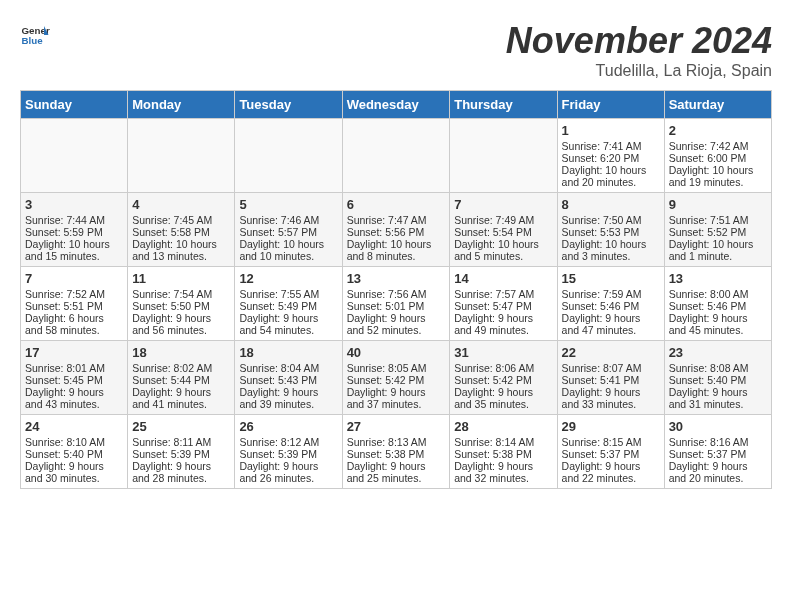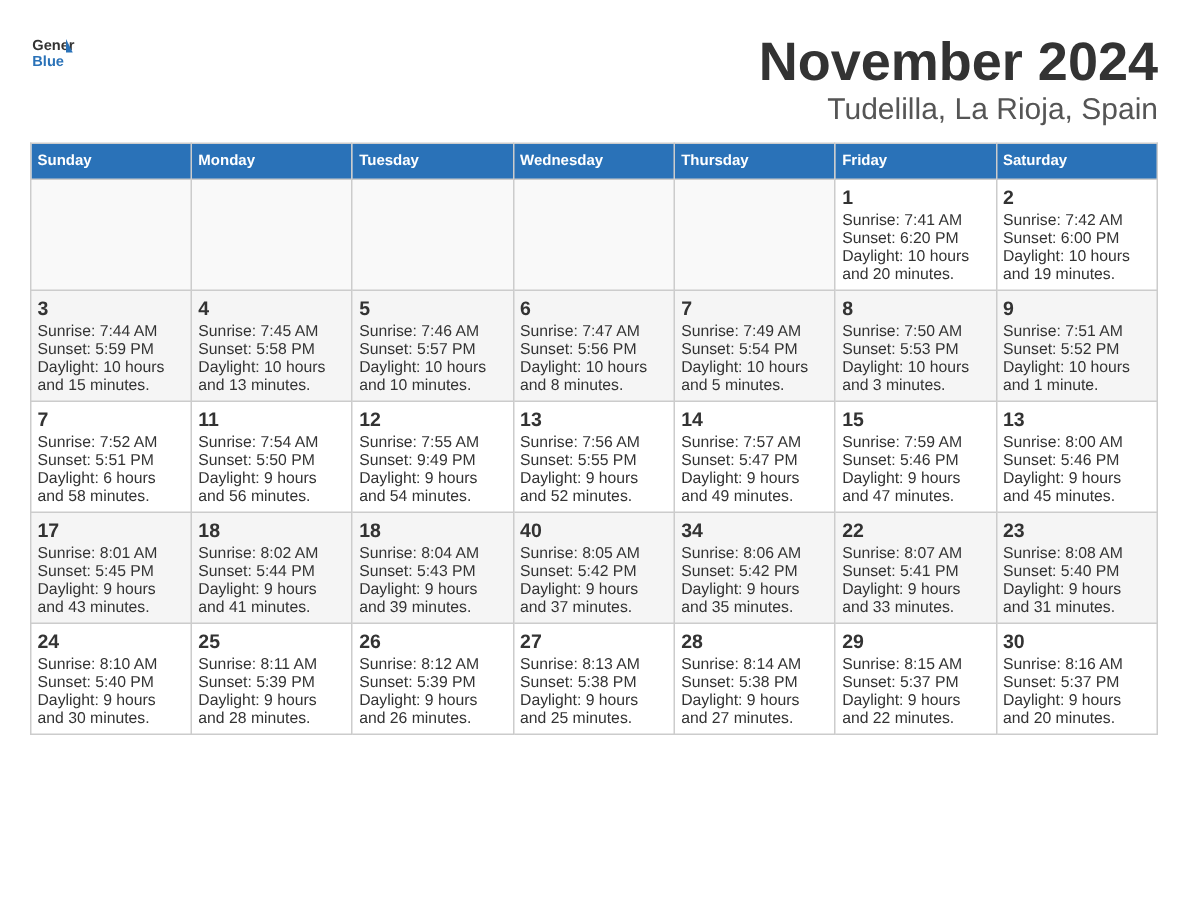--- a/index.html
+++ b/index.html
@@ -25,33 +25,34 @@
       width: 30px;
       height: 30px;
     }
     .title-block {
       text-align: right;
     }
     .month-title {
       font-size: 36px;
       font-weight: bold;
       color: #333;
+      font-style: italic;
     }
     .location-title {
-      font-size: 20px;
+      font-size: 16px;
       color: #555;
     }
     .calendar {
       width: 100%;
       border-collapse: collapse;
     }
     .calendar thead tr th {
       background: #2a72b8;
       color: #fff;
-      font-size: 10px;
+      font-size: 13px;
       font-weight: bold;
       padding: 6px 4px;
       text-align: left;
       border: 1px solid #ccc;
     }
     .calendar tbody tr td {
       border: 1px solid #ccc;
       vertical-align: top;
       padding: 4px;
       width: 108px;
@@ -175,27 +176,27 @@
         </td>
         <td>
           <span class="day-number">11</span>
           <div>Sunrise: 7:54 AM</div>
           <div>Sunset: 5:50 PM</div>
           <div>Daylight: 9 hours and 56 minutes.</div>
         </td>
         <td>
           <span class="day-number">12</span>
           <div>Sunrise: 7:55 AM</div>
-          <div>Sunset: 9:49 PM</div>
+          <div>Sunset: 5:49 PM</div>
           <div>Daylight: 9 hours and 54 minutes.</div>
         </td>
         <td>
           <span class="day-number">13</span>
           <div>Sunrise: 7:56 AM</div>
-          <div>Sunset: 5:55 PM</div>
+          <div>Sunset: 5:01 PM</div>
           <div>Daylight: 9 hours and 52 minutes.</div>
         </td>
         <td>
           <span class="day-number">14</span>
           <div>Sunrise: 7:57 AM</div>
           <div>Sunset: 5:47 PM</div>
           <div>Daylight: 9 hours and 49 minutes.</div>
         </td>
         <td>
           <span class="day-number">15</span>
@@ -229,21 +230,21 @@
           <div>Sunset: 5:43 PM</div>
           <div>Daylight: 9 hours and 39 minutes.</div>
         </td>
         <td>
           <span class="day-number">40</span>
           <div>Sunrise: 8:05 AM</div>
           <div>Sunset: 5:42 PM</div>
           <div>Daylight: 9 hours and 37 minutes.</div>
         </td>
         <td>
-          <span class="day-number">34</span>
+          <span class="day-number">31</span>
           <div>Sunrise: 8:06 AM</div>
           <div>Sunset: 5:42 PM</div>
           <div>Daylight: 9 hours and 35 minutes.</div>
         </td>
         <td>
           <span class="day-number">22</span>
           <div>Sunrise: 8:07 AM</div>
           <div>Sunset: 5:41 PM</div>
           <div>Daylight: 9 hours and 33 minutes.</div>
         </td>
@@ -276,21 +277,21 @@
         <td>
           <span class="day-number">27</span>
           <div>Sunrise: 8:13 AM</div>
           <div>Sunset: 5:38 PM</div>
           <div>Daylight: 9 hours and 25 minutes.</div>
         </td>
         <td>
           <span class="day-number">28</span>
           <div>Sunrise: 8:14 AM</div>
           <div>Sunset: 5:38 PM</div>
-          <div>Daylight: 9 hours and 27 minutes.</div>
+          <div>Daylight: 9 hours and 32 minutes.</div>
         </td>
         <td>
           <span class="day-number">29</span>
           <div>Sunrise: 8:15 AM</div>
           <div>Sunset: 5:37 PM</div>
           <div>Daylight: 9 hours and 22 minutes.</div>
         </td>
         <td>
           <span class="day-number">30</span>
           <div>Sunrise: 8:16 AM</div>

